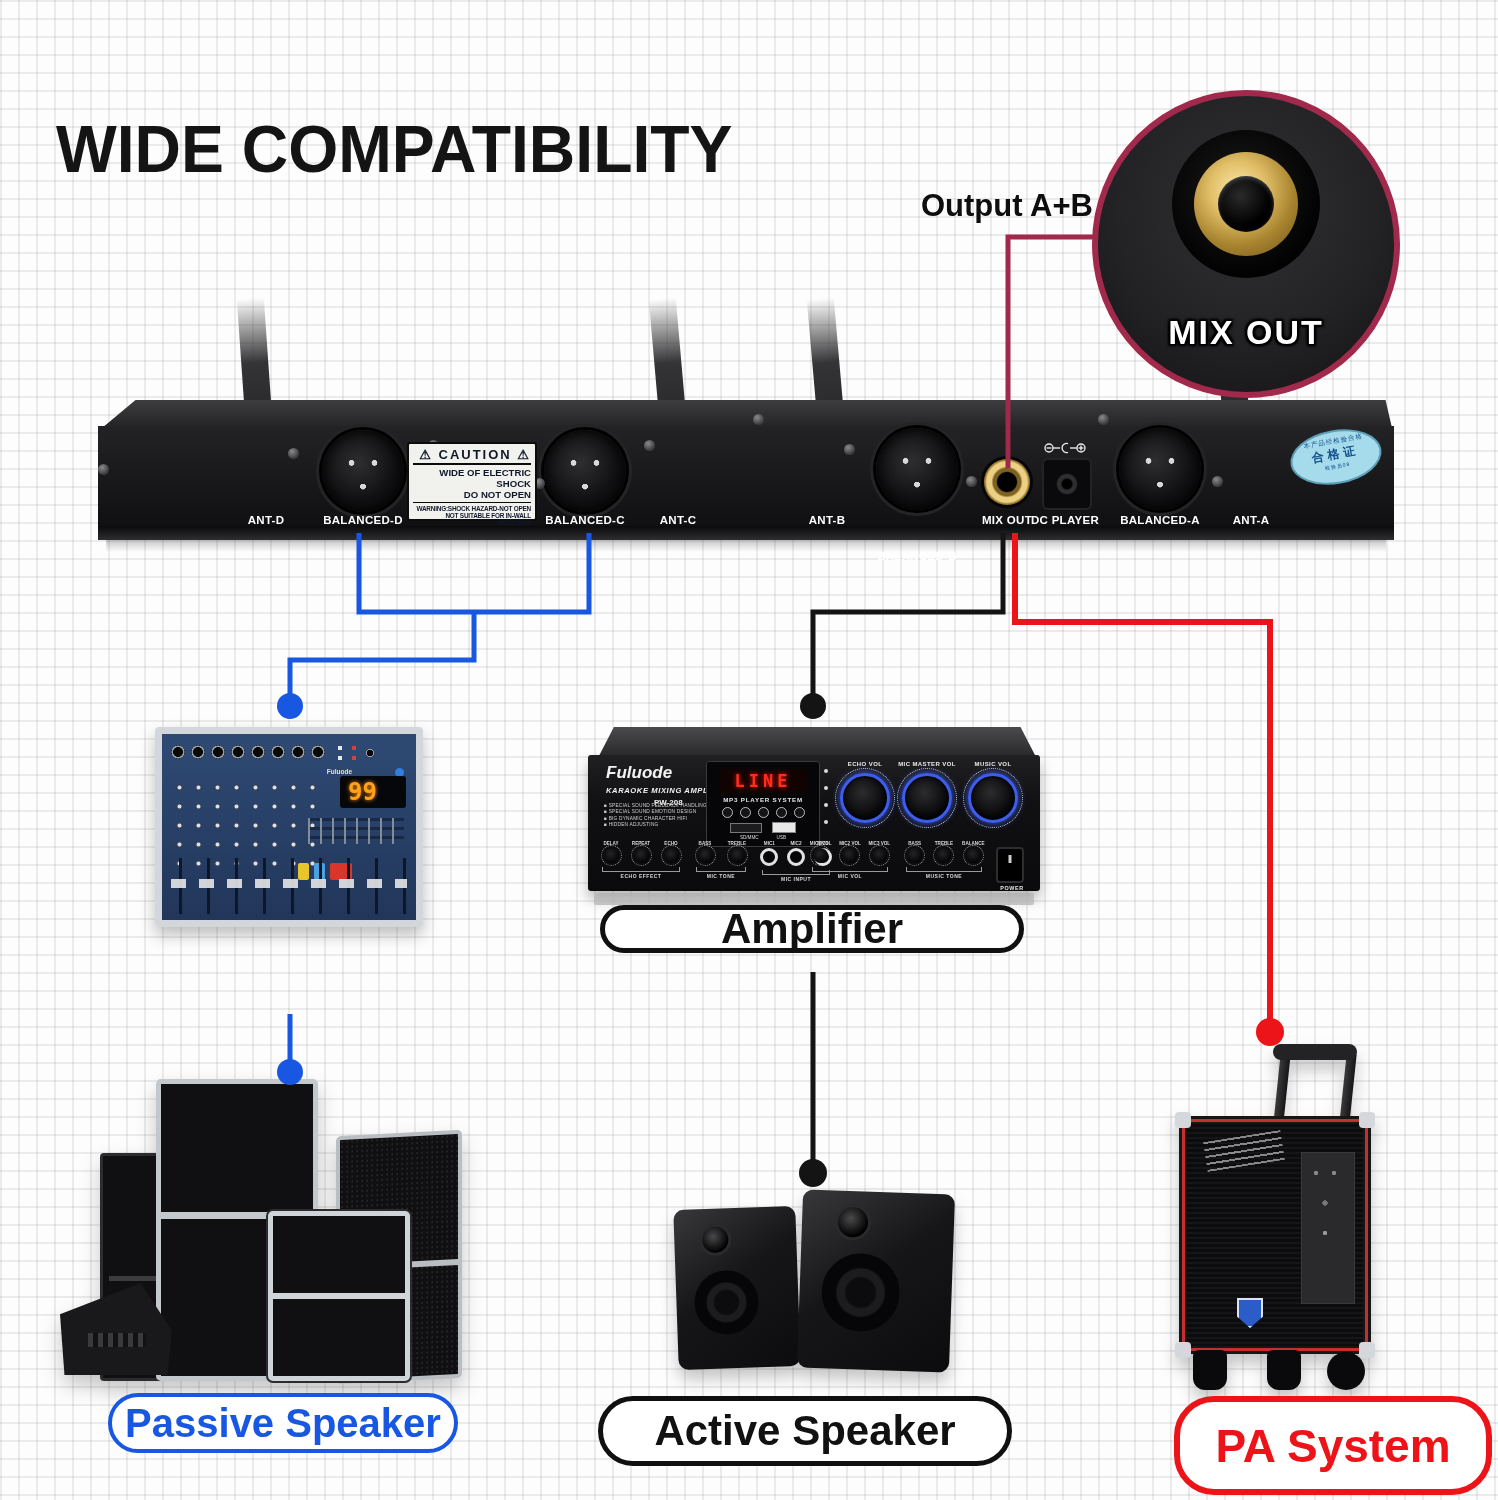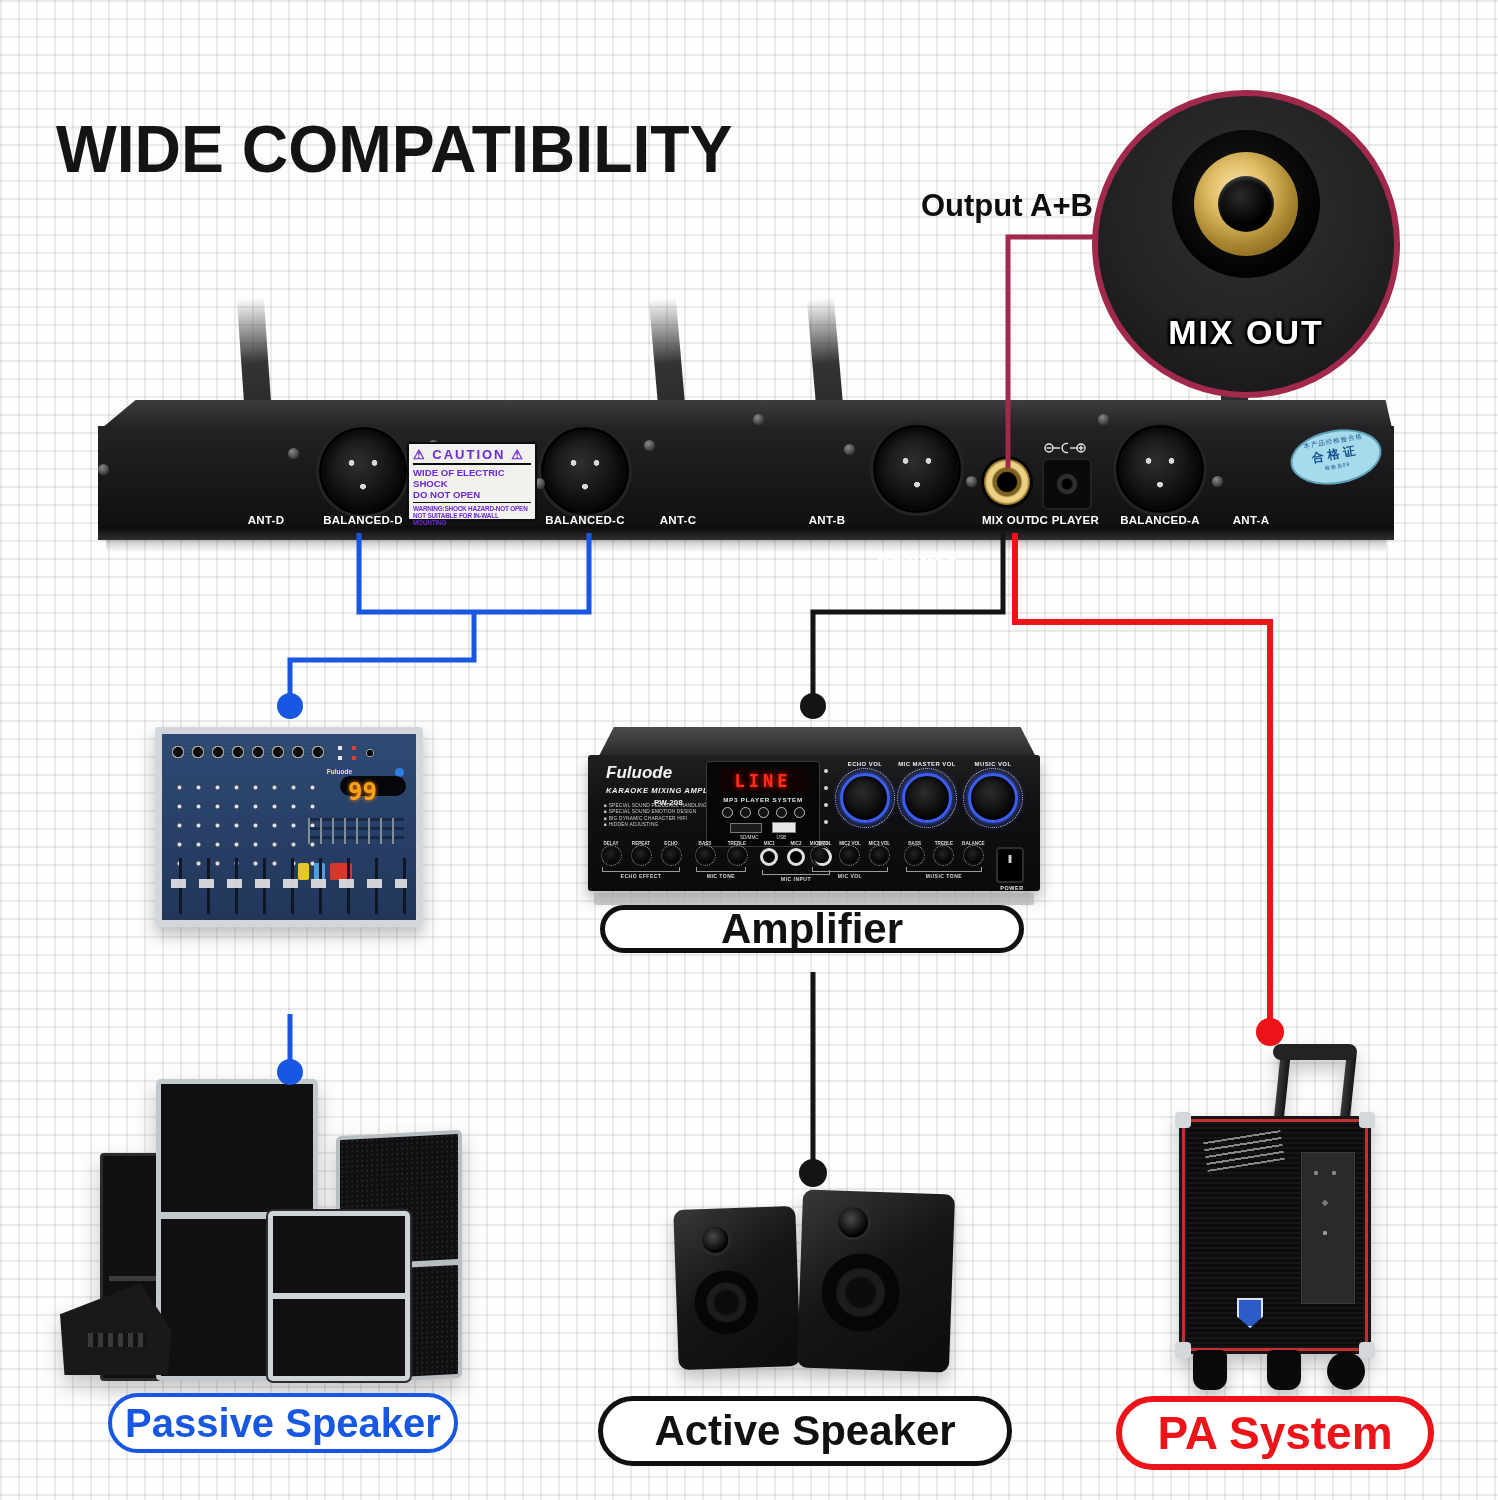--- a/index.html
+++ b/index.html
@@ -55,21 +55,21 @@
   .screw{position:absolute;width:11px;height:11px;border-radius:50%;
     background:radial-gradient(circle at 38% 32%,#8a8a8c,#3a3a3c 70%);}
   .mixjack{position:absolute;width:46px;height:46px;border-radius:50%;
     background:radial-gradient(circle,#000 0 29%,#7c6120 33% 42%,#ecd084 48% 62%,#96762c 68% 80%,#241d10 86%);
     box-shadow:0 0 0 3px #060606;}
   .dcin{position:absolute;width:46px;height:48px;background:#0a0a0c;border:2px solid #232325;border-radius:6px;}
   .dcin::after{content:"";position:absolute;left:50%;top:50%;transform:translate(-50%,-50%);
     width:22px;height:22px;border-radius:50%;background:radial-gradient(circle,#000 0 30%,#2e2e30 40% 60%,#0a0a0c 70%);}
   .polarity{position:absolute;}
   .caution{position:absolute;background:#f1f1ee;border:2px solid #0c0c0c;border-radius:3px;
-    text-align:left;color:#6d28d9;padding:3px 4px 2px;box-sizing:border-box;}
+    text-align:right;color:#0f172a;padding:3px 4px 2px;box-sizing:border-box;}
   .caution .c-head{font-size:13px;font-weight:800;letter-spacing:2px;border-bottom:2px solid #0c0c0c;padding-bottom:1px;}
   .caution .c-l1{font-size:9.6px;font-weight:800;margin-top:2px;}
   .caution .c-l2{font-size:9.6px;font-weight:800;border-bottom:1.5px solid #0c0c0c;padding-bottom:2px;margin-bottom:2px;}
   .caution .c-l3,.caution .c-l4{font-size:6.4px;font-weight:700;letter-spacing:-.2px;}
   .sticker{position:absolute;width:92px;height:54px;border-radius:50%;background:#a6dbec;
     border:2px solid #5d9fb8;transform:rotate(-10deg);text-align:center;color:#14508c;box-sizing:border-box;}
   .sticker .s-arc{font-size:6.5px;letter-spacing:1px;padding-top:5px;}
   .sticker .s-main{font-size:12px;font-weight:800;letter-spacing:4px;}
   .sticker .s-sub{font-size:5px;letter-spacing:1px;}
   .port-label{position:absolute;top:114px;transform:translateX(-50%);color:#fff;font-size:11.5px;
@@ -83,21 +83,21 @@
     background-image:radial-gradient(circle 9px at 10px 14px,#0a0a0a 52%,#9aa0a6 58% 70%,#1a2740 74%,transparent 76%);
     background-size:20px 28px;background-repeat:repeat-x;}
   .mx-io{position:absolute;top:8px;left:172px;width:44px;height:20px;
     background-image:radial-gradient(circle 4px at 6px 6px,#e8e8e8 55%,transparent 60%),
       radial-gradient(circle 4px at 20px 6px,#d84040 55%,transparent 60%),
       radial-gradient(circle 4px at 6px 16px,#e8e8e8 55%,transparent 60%),
       radial-gradient(circle 4px at 20px 16px,#d84040 55%,transparent 60%),
       radial-gradient(circle 6px at 36px 11px,#0a0a0a 50%,#9aa0a6 56% 68%,transparent 72%);}
   .mx-brand{position:absolute;top:34px;right:64px;font-size:6.5px;color:#f0e0b0;font-weight:700;}
   .mx-bt{position:absolute;top:34px;right:12px;width:9px;height:9px;border-radius:50%;background:#2e7fe0;}
-  .mx-display{position:absolute;top:42px;right:10px;width:66px;height:20px;background:#05070a;border-radius:10px;
+  .mx-display{position:absolute;top:42px;right:10px;width:66px;height:32px;background:#05070a;border-radius:3px;
     color:#ffa21a;font-family:"DejaVu Sans Mono",monospace;font-weight:700;font-size:24px;line-height:32px;
     padding-left:8px;box-sizing:border-box;text-shadow:0 0 4px #ff8c00;}
   .mx-knobs{position:absolute;top:44px;left:8px;width:152px;height:96px;
     background-image:radial-gradient(circle 5.5px at 9.5px 9.5px,#e0e0e0 28%,#30405e 44% 60%,transparent 66%);
     background-size:19px 19px;}
   .mx-eq{position:absolute;top:84px;right:12px;width:96px;height:26px;
     background-image:linear-gradient(90deg,#9aa0a6 2px,transparent 2px),linear-gradient(#16233c 3px,transparent 3px);
     background-size:12px 9px;opacity:.8;}
   .mx-btns{position:absolute;right:64px;bottom:40px;display:flex;gap:5px;}
   .mx-btn{width:11px;height:17px;border-radius:2px;}
@@ -505,15 +505,15 @@
       <div class="pa-corner" style="right:-4px;bottom:-4px;"></div>
     </div>
     <div class="pa-foot" style="left:18px;"></div>
     <div class="pa-foot" style="left:92px;"></div>
     <div class="pa-foot" style="left:152px;width:38px;border-radius:50%;height:38px;"></div>
   </div>
 
   <div class="pill" style="left:600px;top:905px;width:424px;height:48px;border:5px solid #101010;color:#111;font-size:42px;">Amplifier</div>
   <div class="pill" style="left:108px;top:1393px;width:350px;height:60px;border:4px solid #1757e2;color:#1757e2;font-size:40px;">Passive Speaker</div>
   <div class="pill" style="left:598px;top:1396px;width:414px;height:70px;border:5px solid #101010;color:#111;font-size:42px;">Active Speaker</div>
-  <div class="pill" style="left:1116px;top:1396px;width:318px;height:74px;border:6px solid #ec1418;color:#ec1418;font-size:46px;border-radius:40px;">PA System</div>
+  <div class="pill" style="left:1174px;top:1396px;width:318px;height:99px;border:6px solid #ec1418;color:#ec1418;font-size:46px;border-radius:40px;">PA System</div>
 
 </div>
 
 </body></html>

